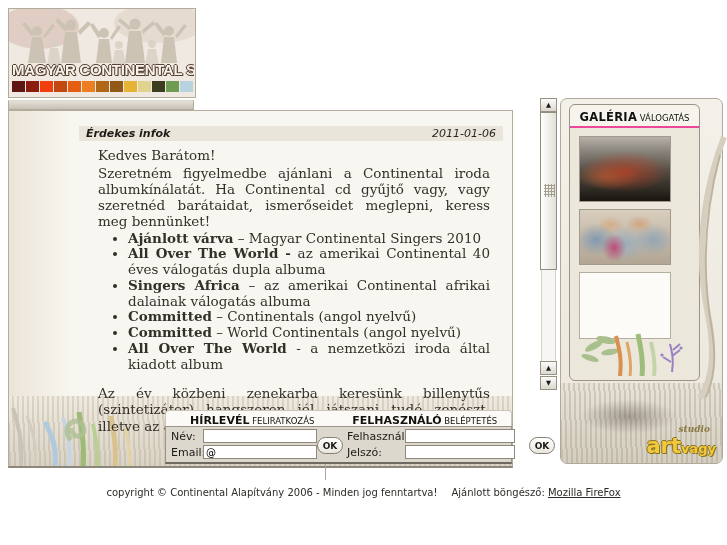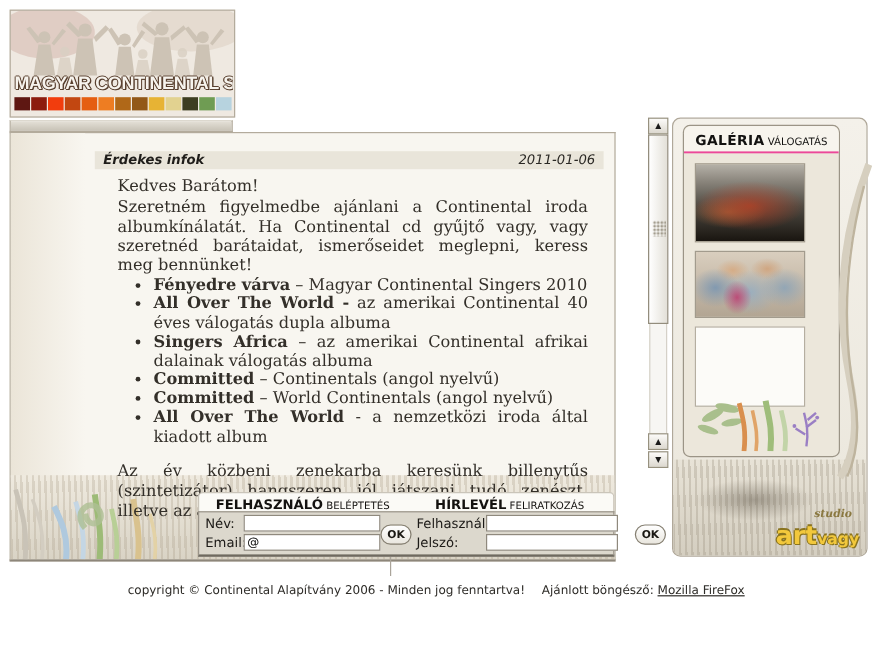--- a/index.html
+++ b/index.html
@@ -195,34 +195,34 @@
 
     <div class="info-bar">
       <span class="info-title">Érdekes infok</span>
       <span class="info-date">2011-01-06</span>
     </div>
 
     <div class="content">
       <p class="greeting">Kedves Barátom!</p>
       <p class="intro">Szeretném figyelmedbe ajánlani a Continental iroda albumkínálatát. Ha Continental cd gyűjtő vagy, vagy szeretnéd barátaidat, ismerőseidet meglepni, keress meg bennünket!</p>
       <ul class="albums">
-        <li><b>Fényedre várva</b> <span>– Magyar Continental Singers 2010</span></li>
+        <li><b>Ajánlott várva</b> <span>– Magyar Continental Singers 2010</span></li>
         <li><b>All Over The World -</b> <span>az amerikai Continental 40 éves válogatás dupla albuma</span></li>
         <li><b>Singers Africa</b> <span>– az amerikai Continental afrikai dalainak válogatás albuma</span></li>
         <li><b>Committed</b> <span>– Continentals (angol nyelvű)</span></li>
         <li><b>Committed</b> <span>– World Continentals (angol nyelvű)</span></li>
         <li><b>All Over The World</b> <span>- a nemzetközi iroda által kiadott album</span></li>
       </ul>
       <p class="outro">Az év közbeni zenekarba keresünk billenytűs (szintetizátor) hangszeren jól játszani tudó zenészt, illetve az alt szólamba</p>
     </div>
 
     <div class="form-wrap">
       <div class="form-headers">
+        <div class="fh"><b>HÍRLEVÉL</b><span> FELIRATKOZÁS</span></div>
         <div class="fh"><b>FELHASZNÁLÓ</b><span> BELÉPTETÉS</span></div>
-        <div class="fh"><b>HÍRLEVÉL</b><span> FELIRATKOZÁS</span></div>
       </div>
       <div class="form-fields">
         <span class="lbl" style="left:5px;top:3px;">Név:</span>
         <input class="inp" style="left: 37px; top: 2px; width: 108px;">
         <span class="lbl" style="left:5px;top:19px;">Email:</span>
         <input class="inp" style="left: 37px; top: 18px; width: 108px;" value="@">
         <div class="ok-btn ok-news">OK</div>
         <span class="lbl" style="left:181px;top:3px;">Felhasználó:</span>
         <input class="inp" style="left: 239px; top: 2px; width: 104px;">
         <span class="lbl" style="left:181px;top:19px;">Jelszó:</span>

